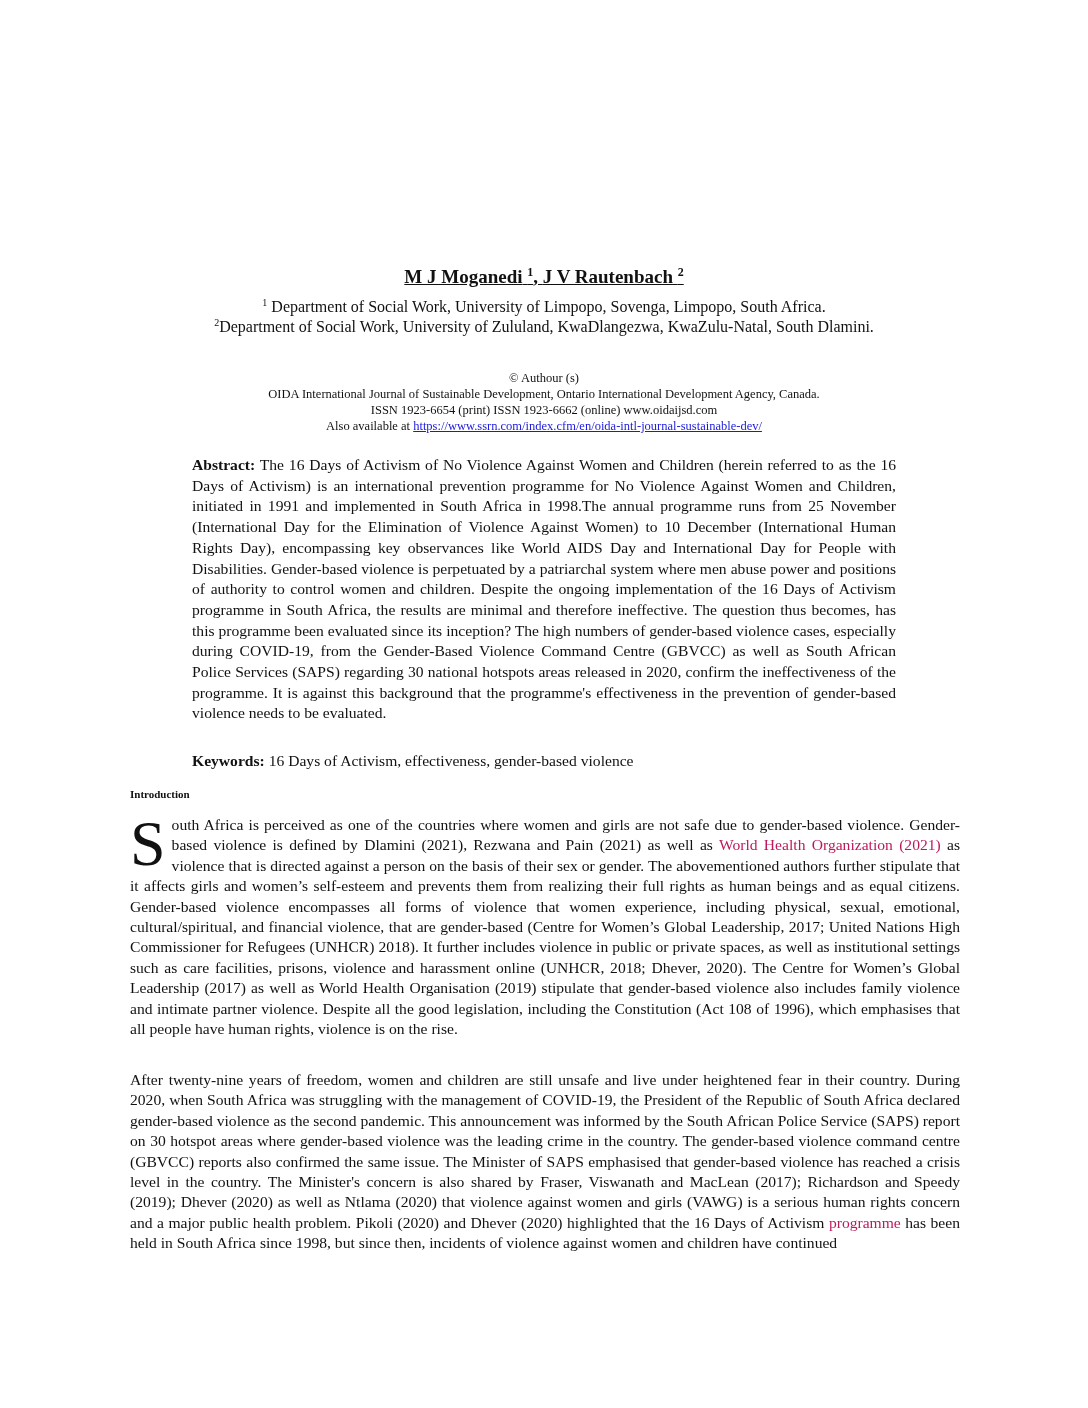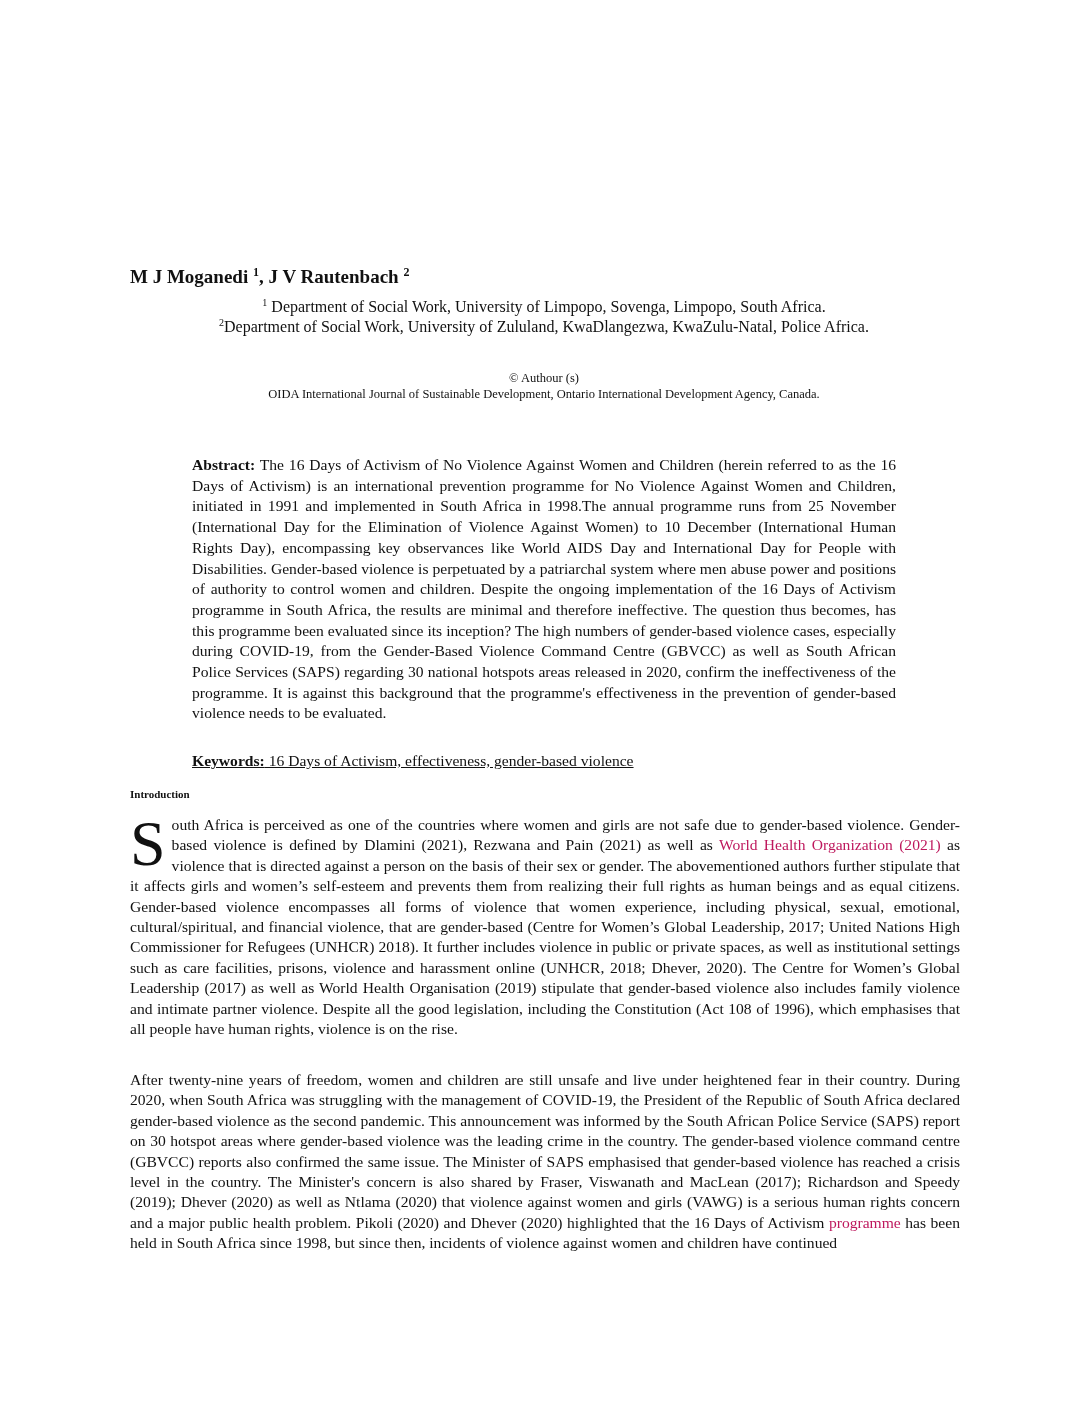--- a/index.html
+++ b/index.html
@@ -10,21 +10,21 @@
       position: relative;
     }
     .page { position: absolute; left: 0; top: 0; width: 1088px; height: 1408px; }
     .title {
       position: absolute; left: 110px; top: 130px; width: 868px;
       text-align: center; font-weight: bold; font-size: 30px; line-height: 35px;
       letter-spacing: -0.3px;
     }
     .authors {
       position: absolute; left: 130px; top: 260px; width: 828px;
-      text-align: left; font-weight: bold; font-size: 19px; line-height: 24px;
+      text-align: center; font-weight: bold; font-size: 19px; line-height: 24px; text-decoration: underline;
     }
     .authors sup { font-size: 12px; }
     .affil {
       position: absolute; left: 130px; width: 828px; text-align: center;
       font-size: 16px; line-height: 20px; margin-top: 9px;
     }
     .affil sup { font-size: 10px; }
     .affil-1 { top: 284px; }
     .affil-2 { top: 304px; }
     .affil-3 { top: 324px; }
@@ -36,21 +36,21 @@
     .meta-1 { top: 371px; }
     .meta-2 { top: 387px; }
     .meta-3 { top: 403px; }
     .meta-4 { top: 419px; }
     .abstract {
       position: absolute; left: 192px; top: 455px; width: 704px;
       font-size: 15.6px; line-height: 20.7px; text-align: justify;
     }
     .keywords {
       position: absolute; left: 192px; top: 751px; width: 704px;
-      font-size: 15.6px; line-height: 20px; text-decoration: underline;
+      font-size: 15.6px; line-height: 20px;
     }
     b.lbl { font-weight: bold; }
     .section-heading {
       position: absolute; left: 130px; top: 784px; width: 828px;
       text-align: left; font-weight: bold; font-size: 11px; line-height: 20px;
     }
     .body-text {
       position: absolute; left: 130px; width: 830px;
       font-size: 15.6px; line-height: 20.4px; text-align: justify;
     }
@@ -72,25 +72,29 @@
     <span>M J Moganedi</span>
     <sup>1</sup><span>, </span><span>J V Rautenbach</span>
     <sup>2</sup>
   </div>
 
   <div class="affil affil-1">
     <sup>1</sup>
     <span>Department of Social Work, University of Limpopo, Sovenga, Limpopo, South Africa.</span>
   </div>
   <div class="affil affil-2">
-    <sup>2</sup><span>Department of Social Work, University of Zululand, KwaDlangezwa, KwaZulu-Natal, Police Africa.</span>
+    <sup>2</sup><span>Department of Social Work, University of Zululand, KwaDlangezwa, KwaZulu-Natal, South Dlamini.</span>
   </div>
 
   <div class="meta meta-2">OIDA International Journal of Sustainable Development, Ontario International Development Agency, Canada.</div>
   <div class="meta meta-1">© Authour (s)</div>
+  <div class="meta meta-3">ISSN 1923-6654 (print) ISSN 1923-6662 (online) www.oidaijsd.com</div>
+  <div class="meta meta-4">
+    <span>Also available at </span><a class="link">https://www.ssrn.com/index.cfm/en/oida-intl-journal-sustainable-dev/</a>
+  </div>
 
   <div class="abstract">
     <b class="lbl">Abstract:</b><span> The 16 Days of Activism of No Violence Against Women and Children (herein referred to as the 16 Days of Activism) is an international prevention programme for No Violence Against Women and Children, initiated in 1991 and implemented in South Africa in 1998.The annual programme runs from 25 November (International Day for the Elimination of Violence Against Women) to 10 December (International Human Rights Day), encompassing key observances like World AIDS Day and International Day for People with Disabilities. Gender-based violence is perpetuated by a patriarchal system where men abuse power and positions of authority to control women and children. Despite the ongoing implementation of the 16 Days of Activism programme in South Africa, the results are minimal and therefore ineffective. The question thus becomes, has this programme been evaluated since its inception? The high numbers of gender-based violence cases, especially during COVID-19, from the Gender-Based Violence Command Centre (GBVCC) as well as South African Police Services (SAPS) regarding 30 national hotspots areas released in 2020, confirm the ineffectiveness of the programme. It is against this background that the programme's effectiveness in the prevention of gender-based violence needs to be evaluated.</span>
   </div>
 
   <div class="keywords">
     <b class="lbl">Keywords:</b><span> 16 Days of Activism, effectiveness, gender-based violence</span>
   </div>
 
   <h2 class="section-heading" style="margin:0;">Introduction</h2>

